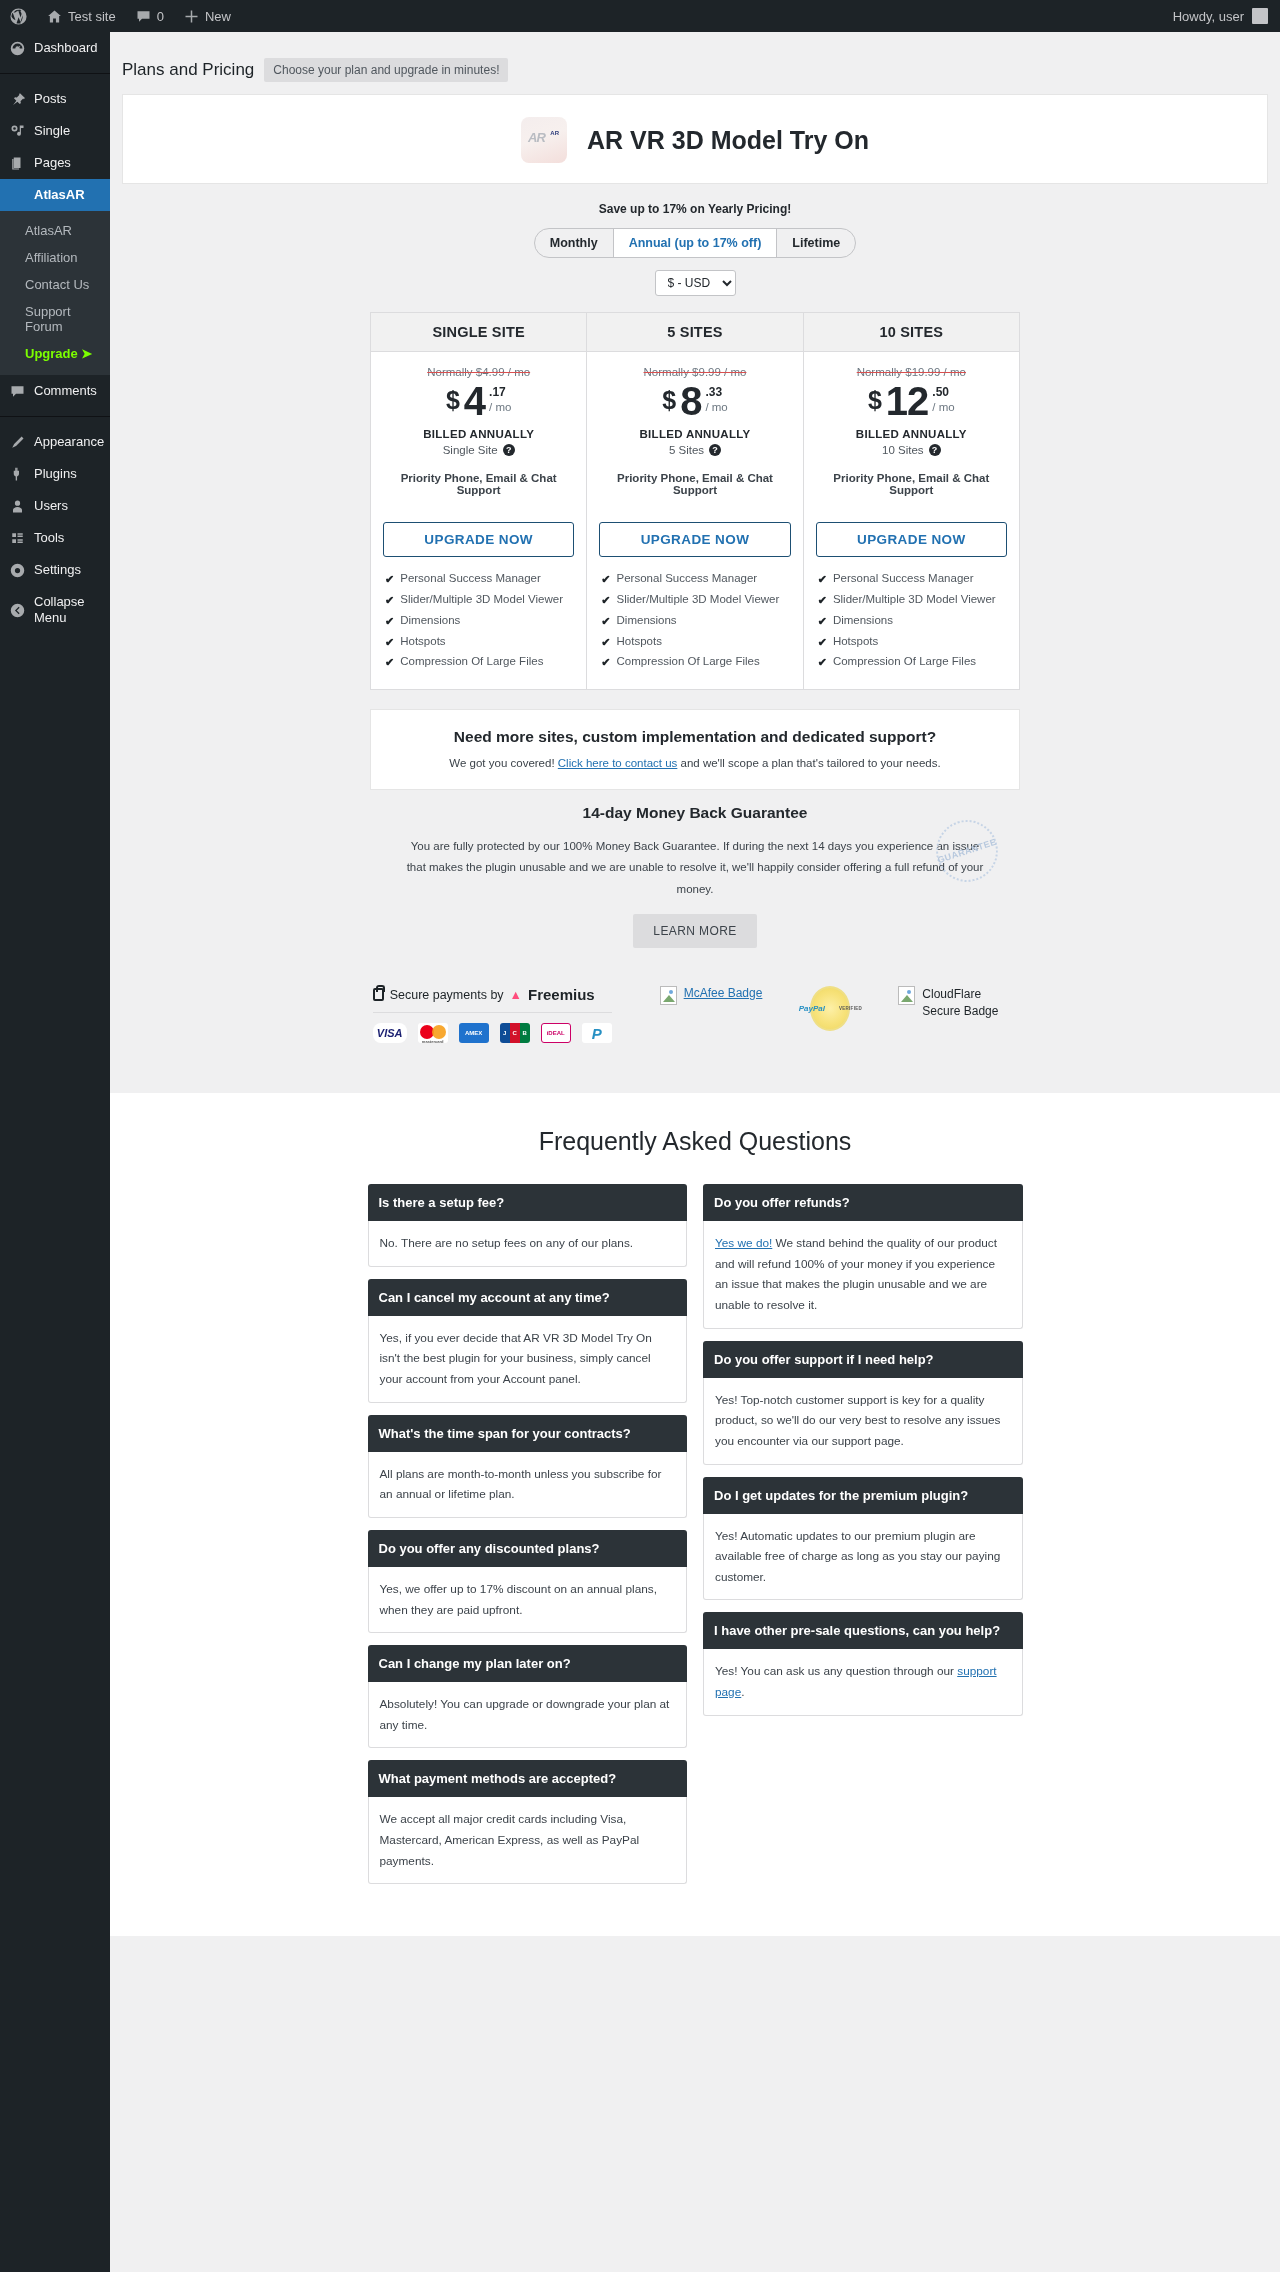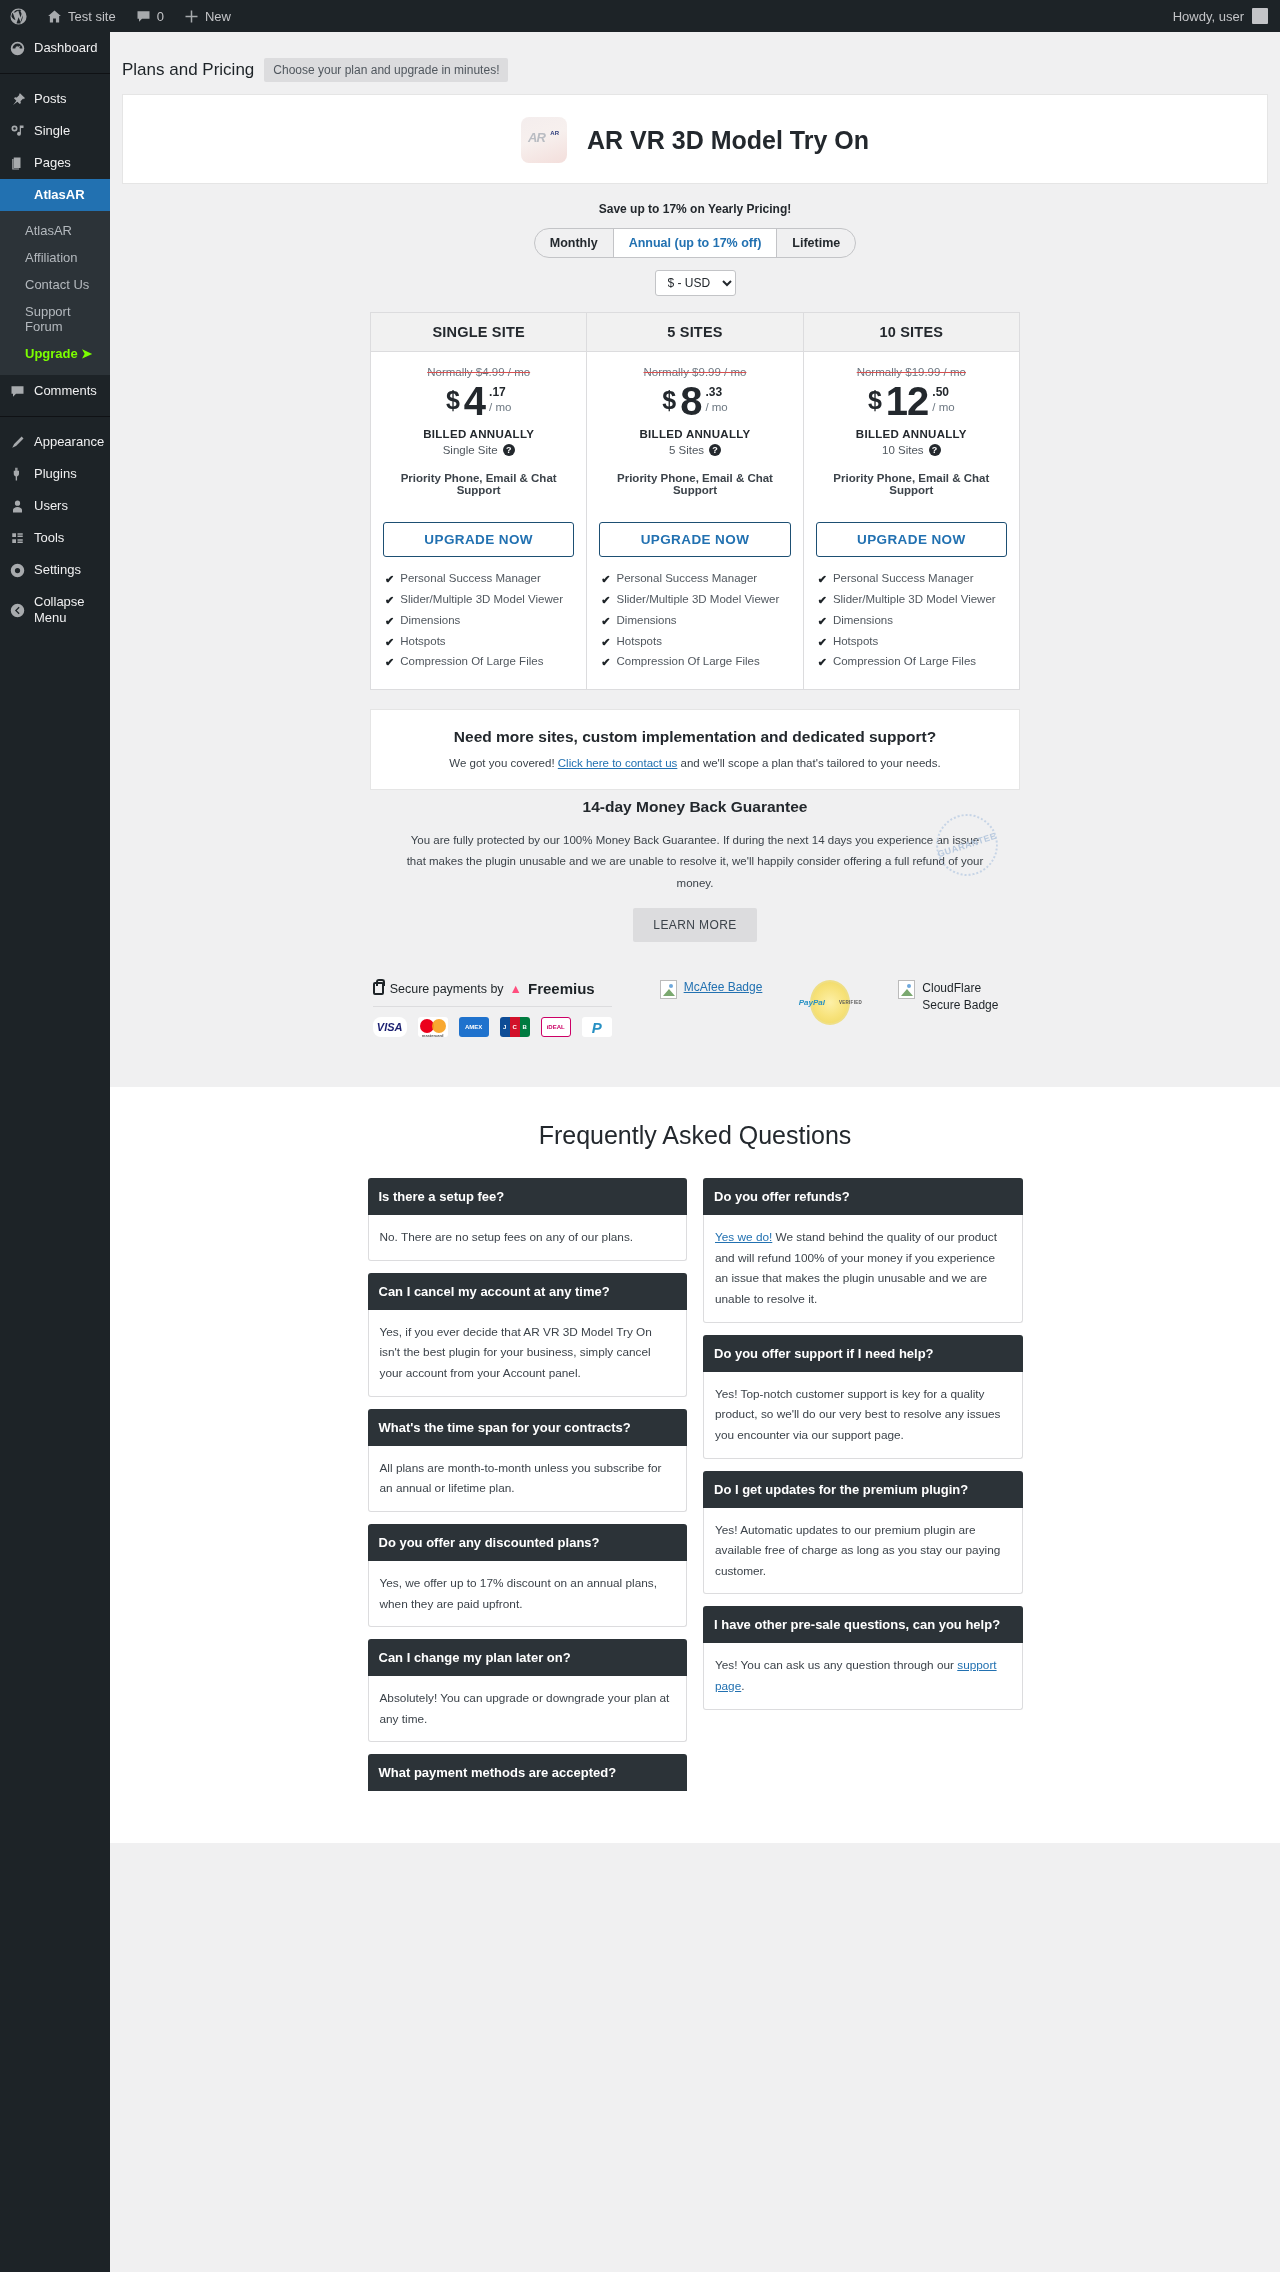--- a/index.html
+++ b/index.html
@@ -278,21 +278,21 @@
     padding: 18px 10px 20px;
     text-align: center;
   }
   .need-more h3 { font-size: 15.5px; font-weight: 700; color: #23282d; margin-bottom: 11px; }
   .need-more p { font-size: 11.5px; color: #3c434a; }
   .need-more a { color: #2271b1; }
 
   
   .guarantee {
     max-width: 650px;
-    margin: 8px auto 0;
+    margin: 14px auto 0;
     text-align: center;
     position: relative;
     padding-bottom: 10px;
   }
   .guarantee h3 { font-size: 15.5px; font-weight: 700; color: #23282d; margin-bottom: 14px; }
   .guarantee p {
     font-size: 11.5px;
     color: #3c434a;
     line-height: 1.85;
     max-width: 580px;
@@ -850,20 +850,21 @@
           <div class="faq-item">
             <div class="faq-q">Do you offer any discounted plans?</div>
             <div class="faq-a">Yes, we offer up to 17% discount on an annual plans, when they are paid upfront.</div>
           </div>
           <div class="faq-item">
             <div class="faq-q">Can I change my plan later on?</div>
             <div class="faq-a">Absolutely! You can upgrade or downgrade your plan at any time.</div>
           </div>
           <div class="faq-item">
             <div class="faq-q">What payment methods are accepted?</div>
+            <div class="faq-a">We accept all major credit cards including Visa, Mastercard, American Express, as well as PayPal payments.</div>
           </div>
         </div>
 
         <div class="faq-col">
           <div class="faq-item">
             <div class="faq-q">Do you offer refunds?</div>
             <div class="faq-a"><a href="#">Yes we do!</a><span> We stand behind the quality of our product and will refund 100% of your money if you experience an issue that makes the plugin unusable and we are unable to resolve it.</span></div>
           </div>
           <div class="faq-item">
             <div class="faq-q">Do you offer support if I need help?</div>

